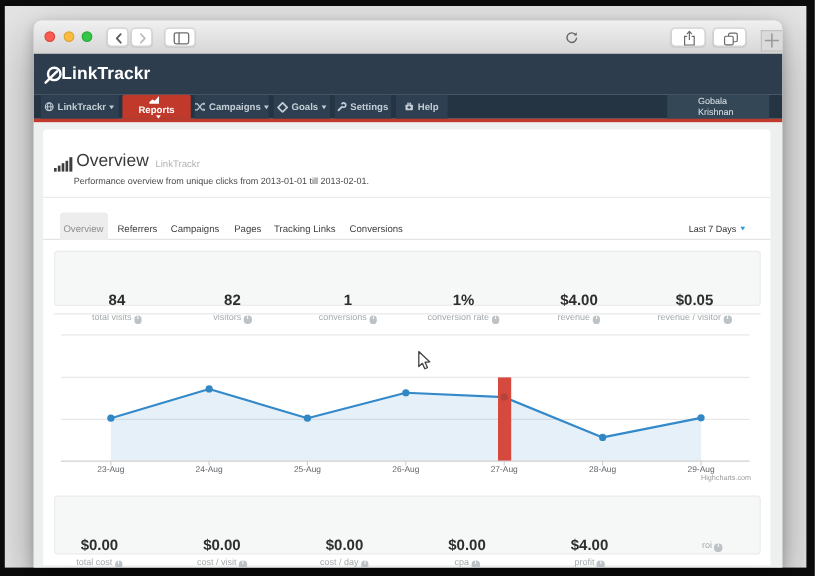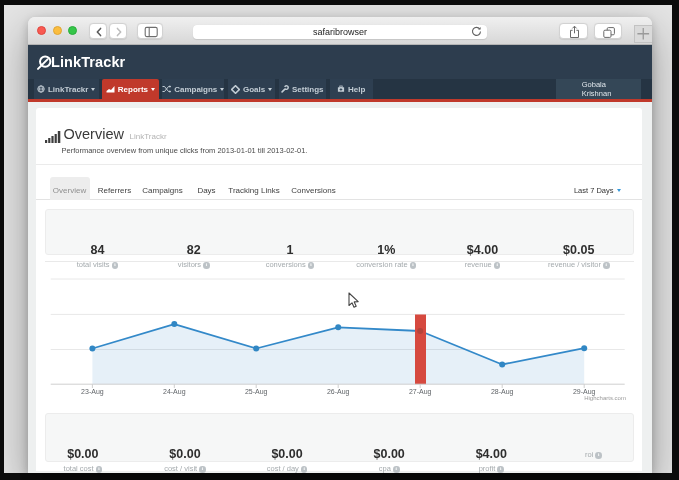--- a/index.html
+++ b/index.html
@@ -84,21 +84,20 @@
         <svg class="icx" width="18" height="15.5" viewBox="0 0 18 15.5">
           <path d="M7.4 4.4 L10.7 8 L7.4 11.6" fill="none" stroke="#bdbdbd" stroke-width="1.5" stroke-linecap="round" stroke-linejoin="round"></path>
         </svg>
       </div>
     <div class="tbtn" id="btn-side">
         <svg class="icx" width="26.5" height="15.5" viewBox="0 0 26.5 15.5">
           <rect x="7.2" y="3.4" width="12" height="9.2" rx="1.5" fill="none" stroke="#6e6e6e" stroke-width="1.1"></rect>
           <line x1="11.2" y1="3.4" x2="11.2" y2="12.6" stroke="#6e6e6e" stroke-width="1.1"></line>
         </svg>
       </div>
-    <div id="addrbar">safaribrowser</div>
     <svg id="refresh" width="11" height="11" viewBox="0 0 11 11">
         <path d="M8.8 3.1 A4 4 0 1 0 9.5 5.5" fill="none" stroke="#636363" stroke-width="1.1"></path>
         <path d="M9.6 0.9 L9.6 3.5 L7 3.5 Z" fill="#636363"></path>
       </svg>
     <div class="tbtn" id="btn-share">
         <svg class="icx" width="29" height="16.5" viewBox="0 0 29 16.5">
           <g stroke="#6a6a6a" stroke-width="1" fill="none">
             <path d="M12.6 6.3 h-2.1 v7.2 h8 v-7.2 h-2.1"></path>
             <line x1="14.5" y1="2.4" x2="14.5" y2="9.3"></line>
             <path d="M12.4 4.4 L14.5 2.2 L16.6 4.4"></path>
@@ -128,21 +127,21 @@
         <line x1="2" y1="14.9" x2="11.5" y2="5.4" stroke="#fff" stroke-width="2" stroke-linecap="round"></line>
       </svg>
     <div id="logotext">LinkTrackr</div>
   </div>
   <div id="navbar">
     <div class="nav-item" id="nav-lt" style="left:5.6px; width:65.2px;"><svg width="8" height="8" viewBox="0 0 8 8">
           <circle cx="4" cy="4" r="3.2" fill="none" stroke="#c3cdd5" stroke-width="1"></circle>
           <ellipse cx="4" cy="4" rx="1.5" ry="3.2" fill="none" stroke="#c3cdd5" stroke-width="0.8"></ellipse>
           <line x1="0.8" y1="4" x2="7.2" y2="4" stroke="#c3cdd5" stroke-width="0.8"></line>
         </svg>LinkTrackr<span class="caret"></span></div>
-    <div class="nav-item" id="nav-reports" style="left:74.3px; width:56.3px;"><svg width="9" height="8" viewBox="0 0 9 8">
+    <div class="nav-item" id="nav-reports" style="left:74.3px; width:56.3px;flex-direction:column;"><svg width="9" height="8" viewBox="0 0 9 8">
           <path d="M0.5 7.5 L0.5 6 L3 4 L5 5 L8.5 1 L8.5 7.5 Z" fill="#fff"></path>
         </svg>Reports<span class="caret"></span></div>
     <div class="nav-item" id="nav-camp" style="left:134.1px; width:62.3px;"><svg width="9" height="8" viewBox="0 0 9 8">
           <g stroke="#c3cdd5" stroke-width="1" fill="none">
             <path d="M0.5 1.5 h2 l4 5 h2"></path>
             <path d="M0.5 6.5 h2 l4 -5 h2"></path>
           </g>
           <path d="M7.6 0 l1.4 1.5 -1.4 1.5Z" fill="#c3cdd5"></path>
           <path d="M7.6 5 l1.4 1.5 -1.4 1.5Z" fill="#c3cdd5"></path>
         </svg>Campaigns<span class="caret"></span></div>
@@ -176,21 +175,21 @@
           </g>
         </svg>
       <div id="htitle">Overview</div>
       <div id="hsub">LinkTrackr</div>
       <div id="hdesc">Performance overview from unique clicks from 2013-01-01 till 2013-02-01.</div>
       <div id="divider1"></div>
       <div id="tabs">
         <div class="tab" id="tab-active">Overview</div>
         <div class="tab" style="left:59px; width:40px;">Referrers</div>
         <div class="tab" style="left:105.5px; width:43px;">Campaigns</div>
-        <div class="tab" style="left:156px; width:30px;">Days</div>
+        <div class="tab" style="left:156px; width:30px;">Pages</div>
         <div class="tab" style="left:191px; width:55px;">Tracking Links</div>
         <div class="tab" style="left:253px; width:50px;">Conversions</div>
         <div id="last7">Last 7 Days<span class="caret"></span></div>
       </div>
       <div class="stats" id="stats1">
         <div class="stat">
             <div class="num">84</div>
             <div class="lbl">total visits <span class="info">i</span></div>
           </div>
         <div class="stat">

